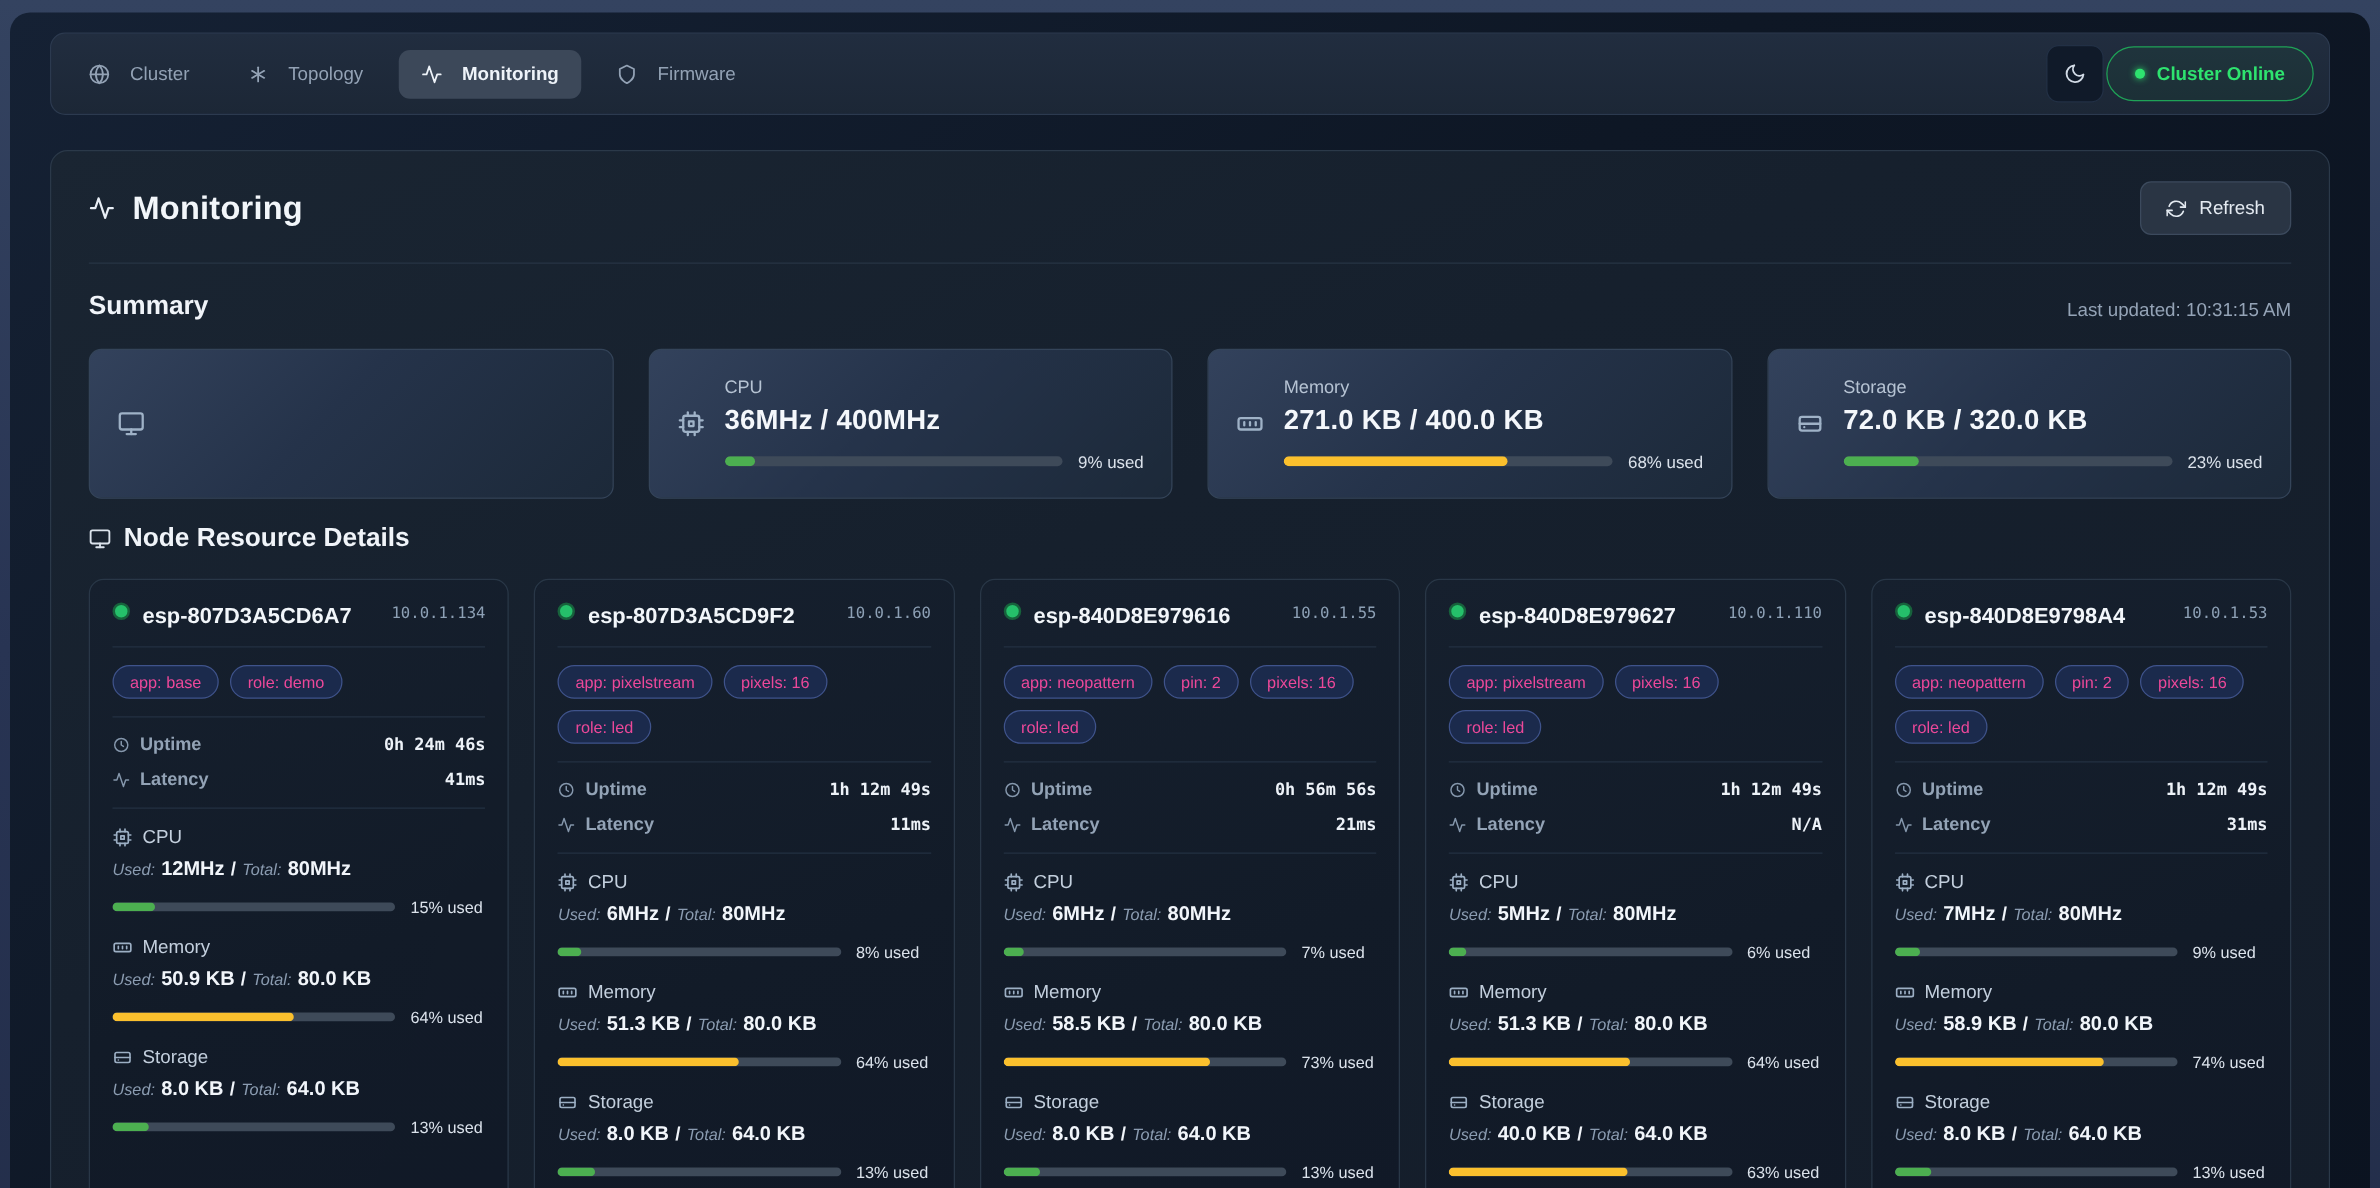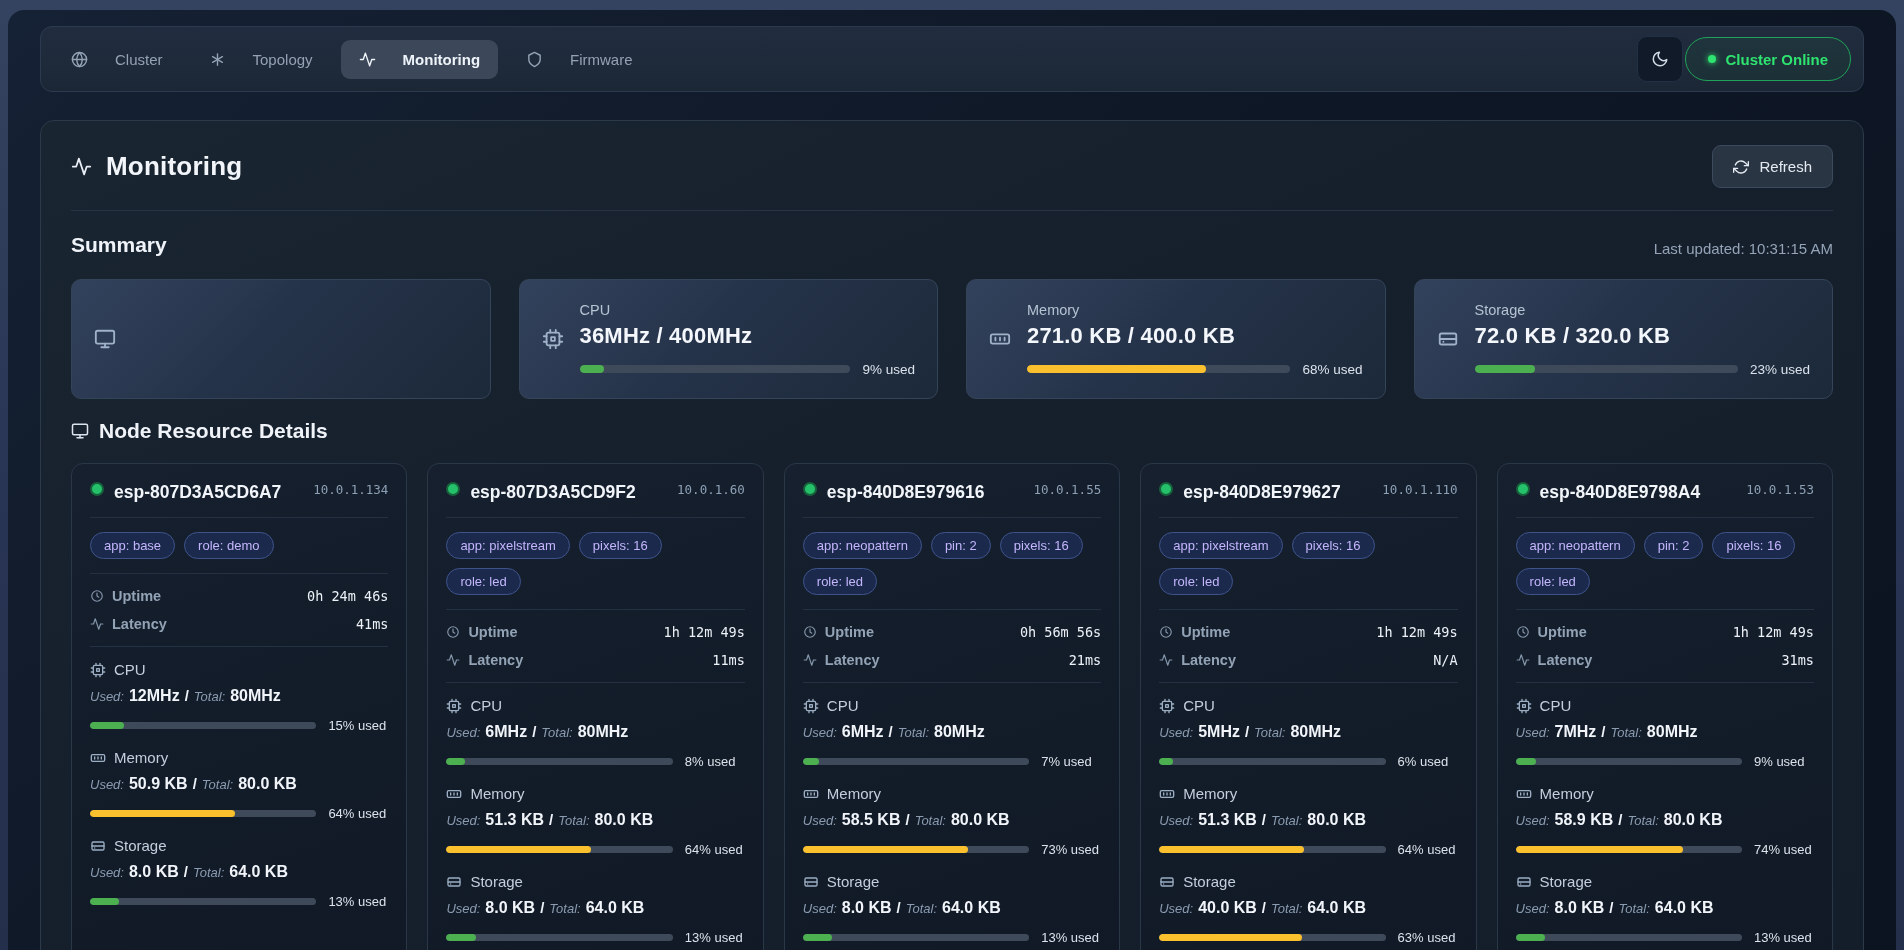--- a/index.html
+++ b/index.html
@@ -15,21 +15,21 @@
     padding:16px 32px 28px;min-height:930px;
   }
   
   .topnav{
     display:flex;align-items:center;justify-content:space-between;
     background:linear-gradient(180deg,#212d3f,#1c2736);
     border:1px solid #2c3a4f;border-radius:12px;height:64px;padding:0 12px;
   }
   .tabs{display:flex;align-items:center;gap:10px;}
   .tab{
-    display:flex;align-items:flex-end;gap:27px;padding:11px 18px;border-radius:9px;
+    display:flex;align-items:flex-end;gap:16px;padding:11px 18px;border-radius:9px;
     background:transparent;border:none;color:#93a2b5;font-size:15px;font-family:inherit;cursor:pointer;
   }
   .tab .i{font-size:17px;}
   .tab.active{background:#3c4859;color:#eef3f9;font-weight:600;}
   .nav-right{display:flex;align-items:center;gap:2px;}
   .theme-btn{
     width:46px;height:46px;border-radius:10px;background:#101a29;border:1px solid #223045;
     color:#d2dbe6;display:flex;align-items:center;justify-content:center;font-size:18px;cursor:pointer;
   }
   .status-pill{
@@ -82,25 +82,25 @@
   .ncard{
     background:linear-gradient(160deg,#16202e 0%,#121b28 60%,#111927 100%);
     border:1px solid #293747;border-radius:12px;padding:18px;
   }
   .ncard-head{display:flex;align-items:flex-start;gap:10px;}
   .status-dot{width:14px;height:14px;border-radius:50%;background:#25c06a;border:2.5px solid #17623c;box-sizing:border-box;flex:none;}
   .nname{font-size:17.5px;font-weight:700;color:#f2f6fa;white-space:nowrap;}
   .nip{margin-left:auto;font-family:"DejaVu Sans Mono",monospace;font-size:12.5px;color:#8da0b5;}
   .ndiv{border:none;border-top:1px solid #233142;margin:14px 0;}
   .tags{display:flex;flex-wrap:wrap;gap:9px;}
-  .tag{padding:5px 13px;border-radius:999px;background:#1b2a4c;border:1px solid #3f538b;color:#c4b5fd;font-size:13px;text-align:right;}
+  .tag{padding:5px 13px;border-radius:999px;background:#1b2a4c;border:1px solid #3f538b;color:#ec4899;font-size:13px;text-align:right;}
   .mrow{display:flex;align-items:center;justify-content:space-between;margin:12px 0;}
   .mlabel{display:flex;align-items:center;gap:8px;font-size:14.5px;font-weight:700;color:#93a3b6;}
   .mi{font-size:14px;color:#8496ab;}
-  .mvalue{font-family:"DejaVu Sans Mono",monospace;font-size:13.5px;font-weight:400;color:#edf2f8;}
+  .mvalue{font-family:"DejaVu Sans Mono",monospace;font-size:13.5px;font-weight:700;color:#edf2f8;}
   .res{margin:14px 0 16px;}
   .res:last-child{margin-bottom:4px;}
   .res-head{display:flex;align-items:center;gap:8px;font-size:15px;color:#c3cfdd;}
   .ri{font-size:16px;color:#9cafc4;}
   .usage{margin:9px 0 9px;font-size:13px;color:#8b9cb1;}
   .usage .val{color:#f1f5fa;font-size:16px;margin-right:5px;}
   .usage .dim{margin-right:5px;font-style:italic;}
   .usage .sep{color:#f1f5fa;font-size:15px;margin-right:5px;}
   .bar.sm{height:6.5px;}
   .bar-label.sm{font-size:13px;min-width:60px;}

